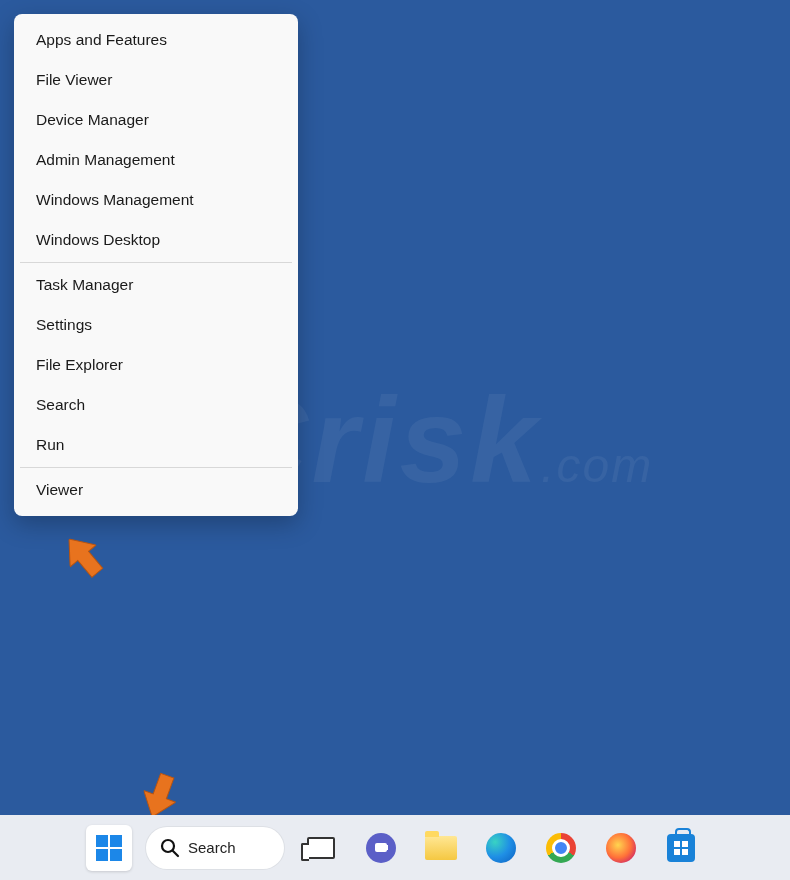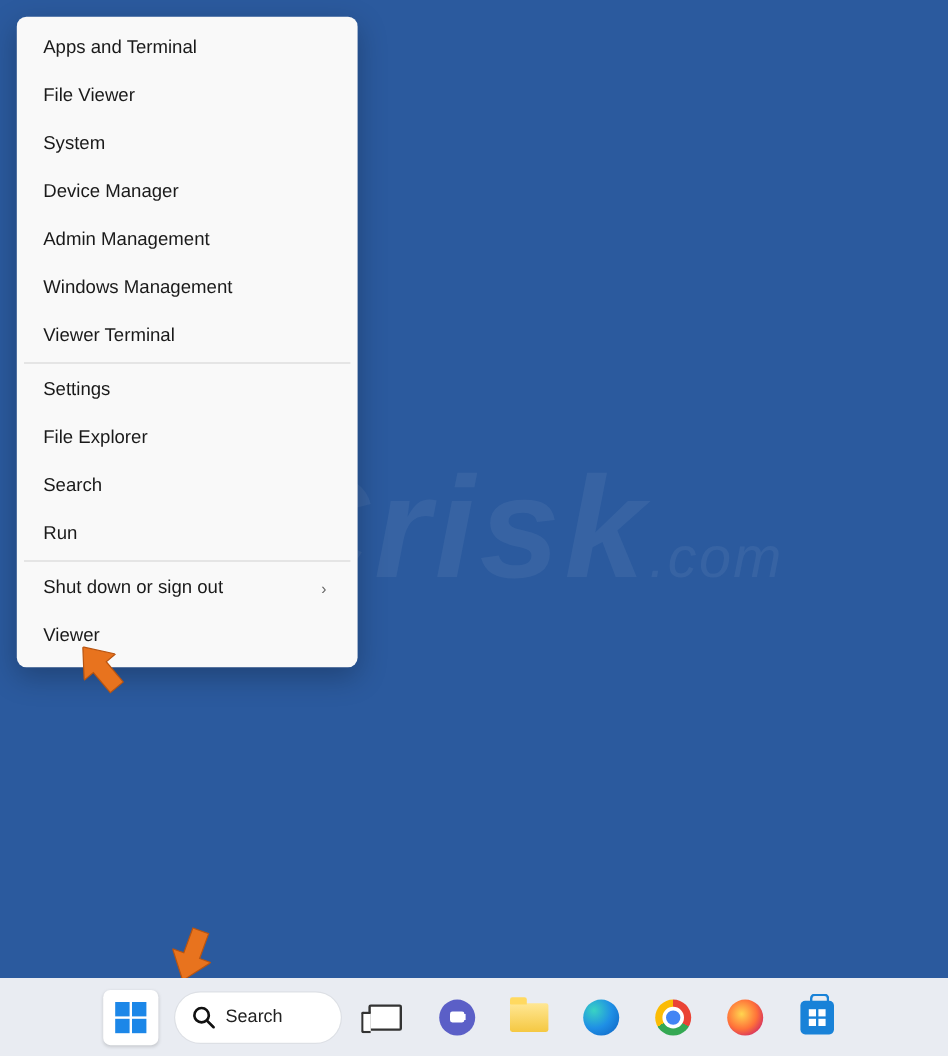--- a/index.html
+++ b/index.html
@@ -149,58 +149,54 @@
   </style>
 </head>
 <body>
 
 <div class="watermark">
   <span>PCrisk</span><span class="sub">.com</span>
 </div>
 
 <div class="context-menu" id="context-menu">
     <div class="menu-item">
-      <span>Apps and Terminal</span>
+      <span>Apps and Features</span>
     </div>
     <div class="menu-item">
       <span>File Viewer</span>
     </div>
     <div class="menu-item">
-      <span>System</span>
-    </div>
-    <div class="menu-item">
       <span>Device Manager</span>
     </div>
     <div class="menu-item">
       <span>Admin Management</span>
     </div>
     <div class="menu-item">
       <span>Windows Management</span>
     </div>
     <div class="menu-item">
-      <span>Viewer Terminal</span>
+      <span>Windows Desktop</span>
     </div>
     <div class="divider"></div>
     <div class="menu-item">
+      <span>Task Manager</span>
+    </div>
+    <div class="menu-item">
       <span>Settings</span>
     </div>
     <div class="menu-item">
       <span>File Explorer</span>
     </div>
     <div class="menu-item">
       <span>Search</span>
     </div>
     <div class="menu-item">
       <span>Run</span>
     </div>
     <div class="divider"></div>
-    <div class="menu-item">
-      <span>Shut down or sign out</span>
-      <span class="chevron">›</span>
-    </div>
     <div class="menu-item">
       <span>Viewer</span>
     </div>
   </div>
 
 <div class="arrow-annotation arrow1">
   <svg class="arrow-shape" viewBox="0 0 34 46">
       <path d="M17 0 L34 22 L24 22 L24 44 L10 44 L10 22 L0 22 Z" fill="#E8731E" stroke="#B85410" stroke-width="1"></path>
     </svg>
 </div>

